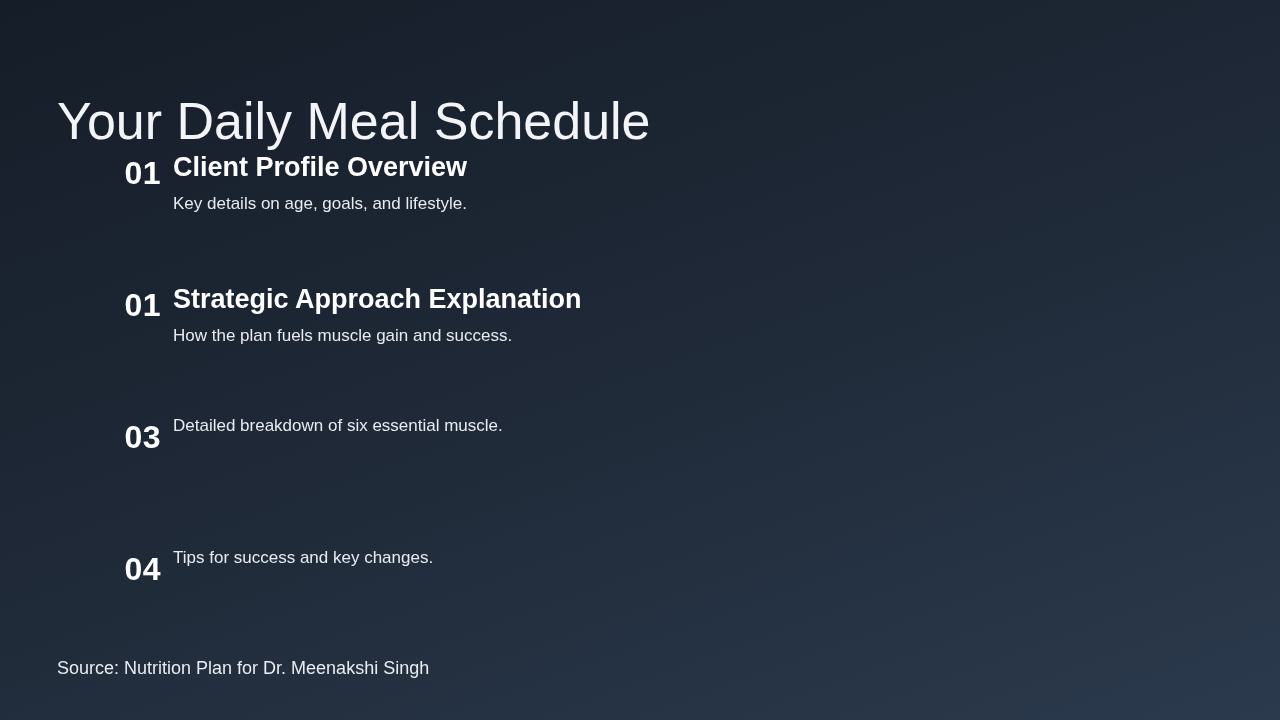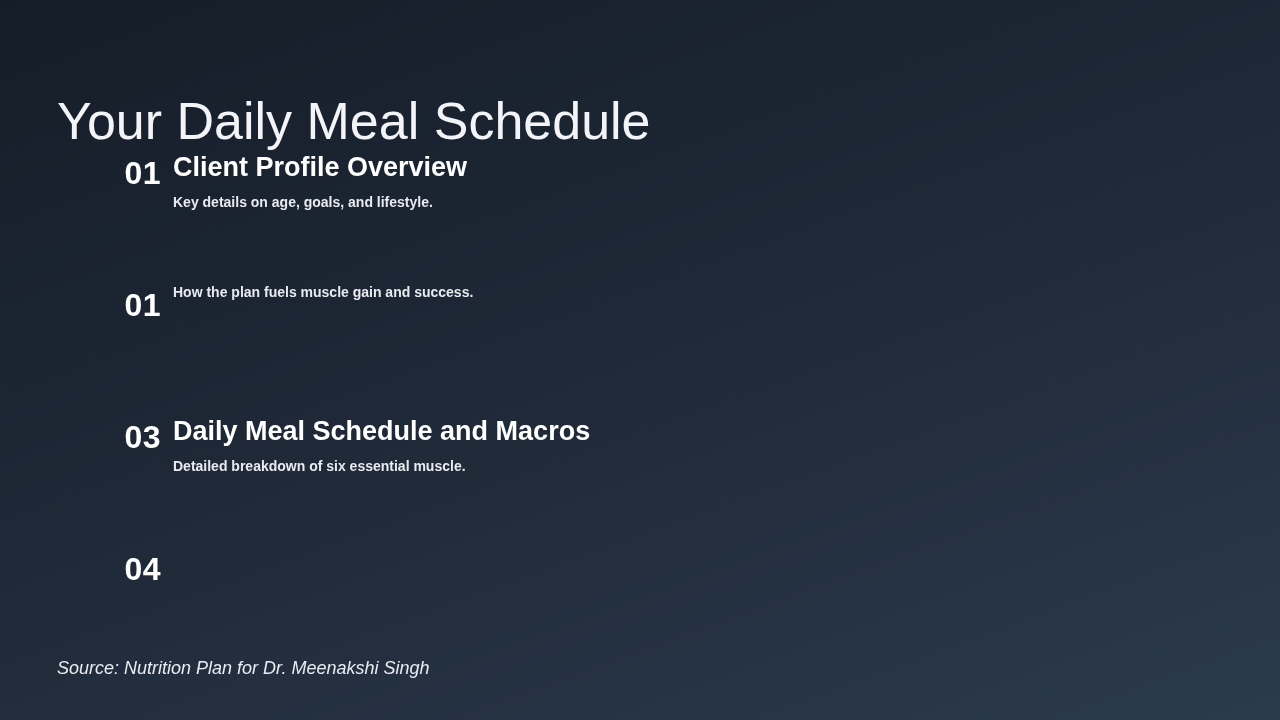--- a/index.html
+++ b/index.html
@@ -57,33 +57,32 @@
   }
   .agenda-item .item-title {
     font-size: 27px;
     font-weight: bold;
     color: #ffffff;
     line-height: 1.25;
     margin: 8px 0 8px 0;
     white-space: nowrap;
   }
   .agenda-item .item-desc {
-    font-size: 14px;
-    font-weight: 700;
+    font-size: 17px;
+    font-weight: 400;
     color: #e8ebf0;
     line-height: 1.3;
     margin: 0;
     white-space: nowrap;
   }
   .source-note {
     position: absolute;
     left: 57px;
     top: 658px;
     font-size: 18px;
-    font-style: italic;
     color: #e9ecf1;
     white-space: nowrap;
     text-align: center;
   }
 </style>
 </head>
 <body>
 
 <div class="slide">
 
@@ -92,30 +91,31 @@
   <div class="agenda">
 
     <div class="agenda-item">
       <div class="num">01</div>
       <div class="item-title">Client Profile Overview</div>
       <div class="item-desc">Key details on age, goals, and lifestyle.</div>
     </div>
 
     <div class="agenda-item">
       <div class="num">01</div>
+      <div class="item-title">Strategic Approach Explanation</div>
       <div class="item-desc">How the plan fuels muscle gain and success.</div>
     </div>
 
     <div class="agenda-item">
       <div class="num">03</div>
-      <div class="item-title">Daily Meal Schedule and Macros</div>
       <div class="item-desc">Detailed breakdown of six essential muscle.</div>
     </div>
 
     <div class="agenda-item">
       <div class="num">04</div>
+      <div class="item-desc">Tips for success and key changes.</div>
     </div>
 
   </div>
 
   <div class="source-note">Source: Nutrition Plan for Dr. Meenakshi Singh</div>
 
 </div>
 
 </body></html>

